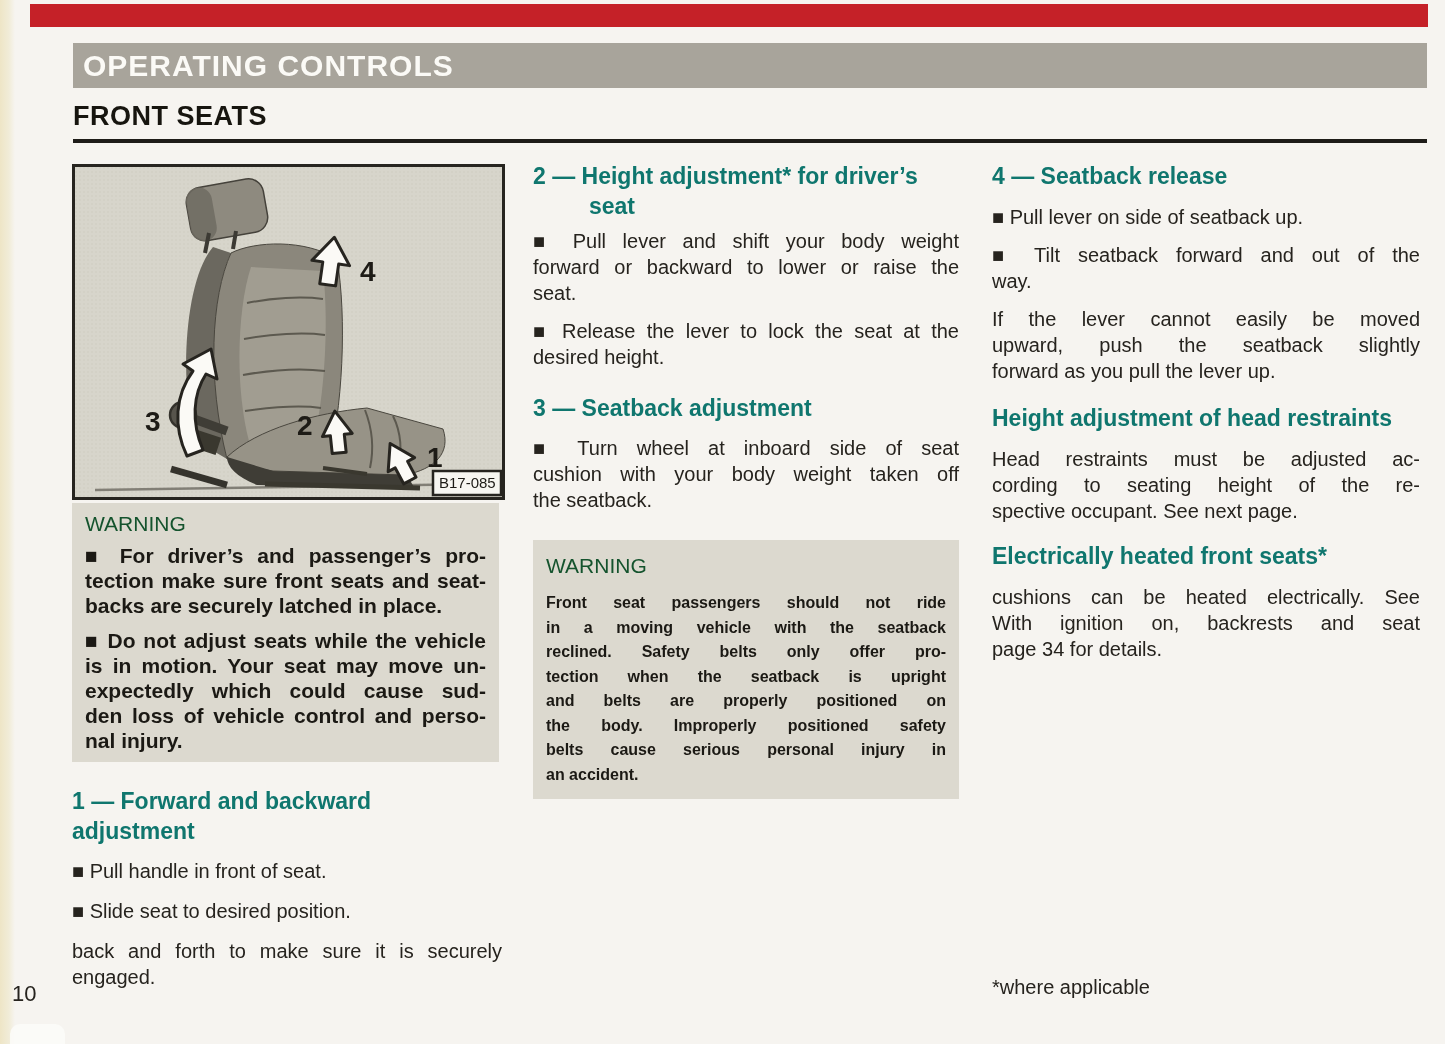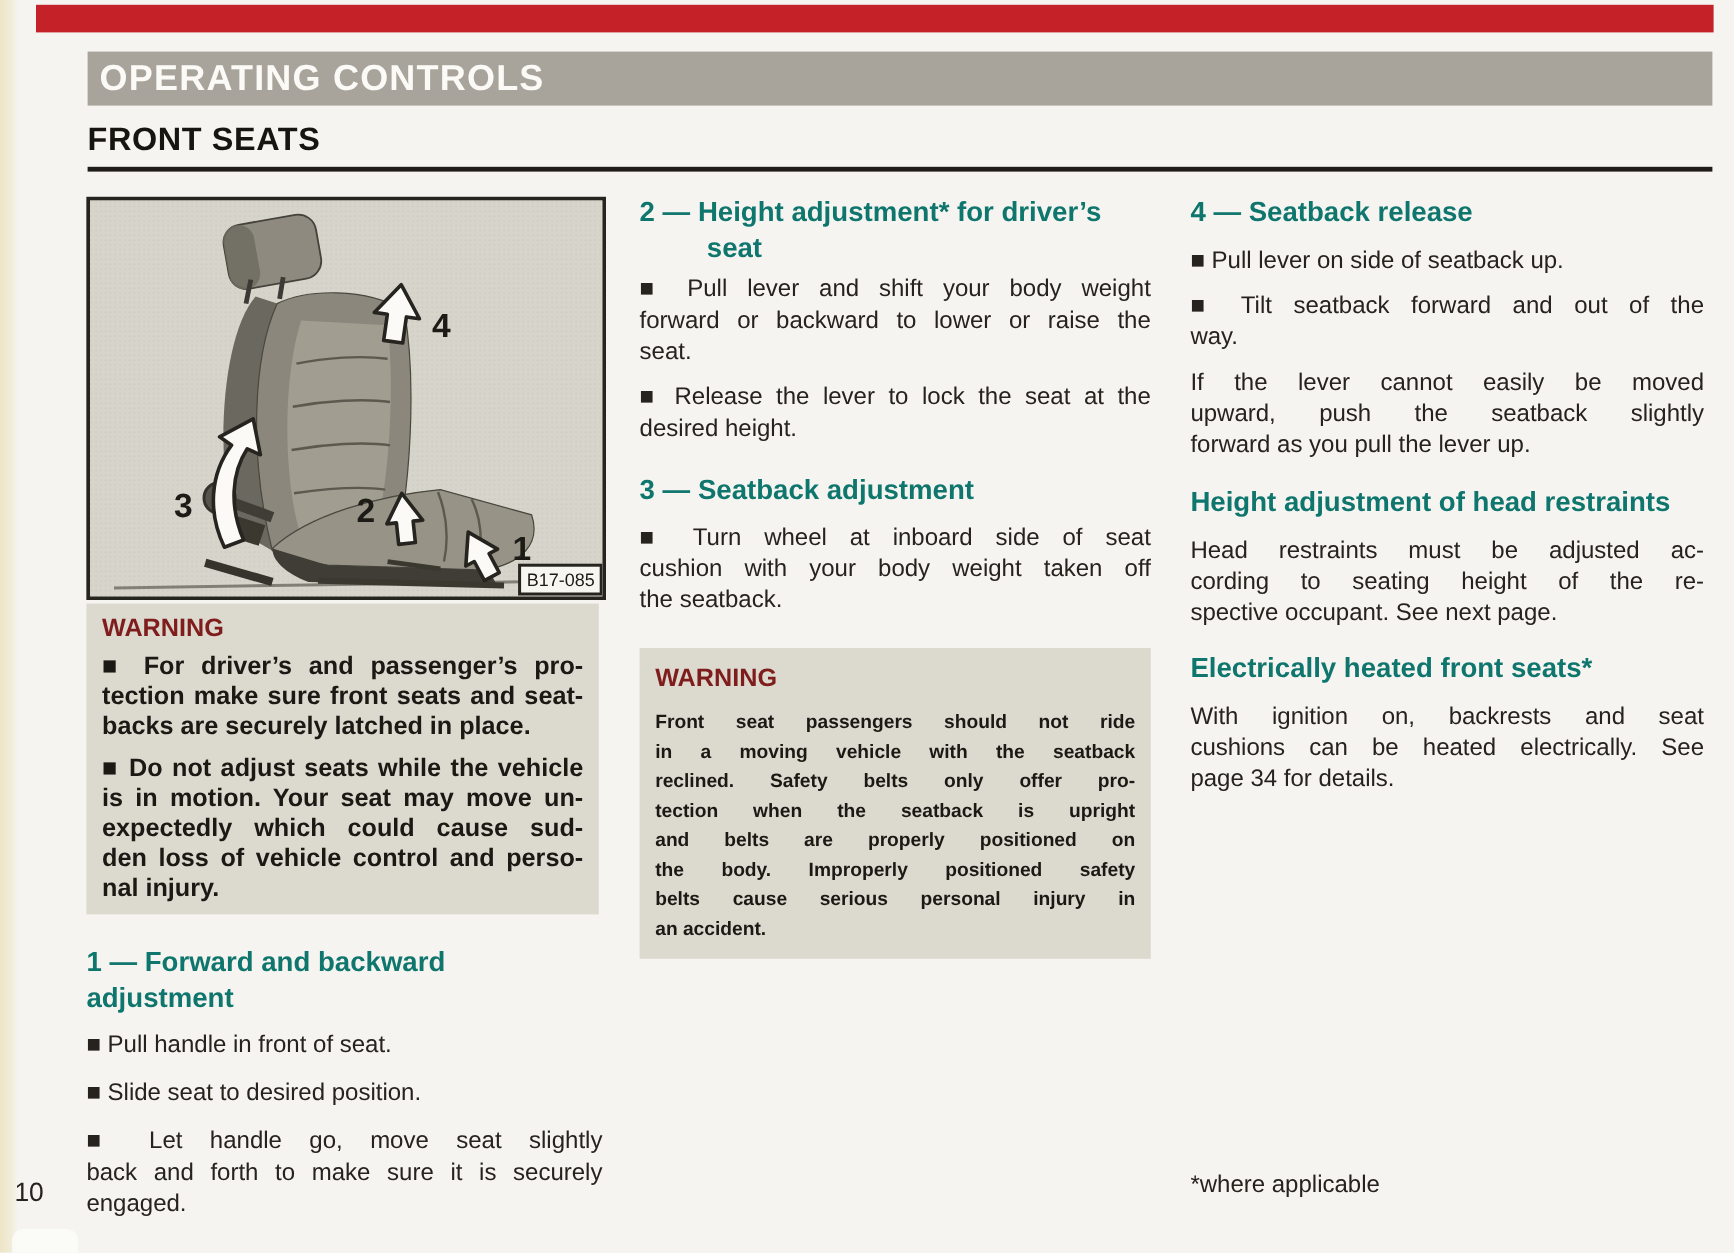--- a/index.html
+++ b/index.html
@@ -42,21 +42,21 @@
   .just .jl:last-child { text-align-last:left; }
   .plain .jl { text-align:left; }
   .hang .jl + .jl { padding-left:56px; }
   .h-section { font-size:23px; font-weight:bold; line-height:30px; color:#0f766e; }
   .h-section .jl { white-space:nowrap; }
 
   .bullets .bullet { margin-bottom:14px; }
   .bullets .bullet:last-child { margin-bottom:0; }
 
   .warning-box { background:#dcd9cf; padding:9px 13px 9px; }
-  .warning-box .w-title { font-size:21px; font-weight:bold; color:#7f1d1d; margin-bottom:7px; }
+  .warning-box .w-title { font-size:21px; font-weight:normal; color:#14532d; margin-bottom:7px; }
   .warning-box .w-item { font-size:21px; font-weight:bold; line-height:25px; color:#1b1914; margin-bottom:10px; }
   .warning-box .w-item:last-child { margin-bottom:0; }
   .warning-box.mid { padding:14px 13px 12px; }
   .warning-box.mid .w-title { margin-bottom:13px; }
   .warning-box.mid .w-body { font-size:16px; font-weight:bold; line-height:24.5px; color:#1b1914;margin-top:12px; }
 
   .footnote { font-size:20px; color:#26231e; }
   .page-number { font-size:22px; color:#26231e; }
 </style>
 </head>
@@ -157,21 +157,20 @@
     </div>
 
   <div class="abs bullets" style="left:72px; top:858px; width:430px;">
     <div class="bullet body just">
         <div class="jl">■ Pull handle in front of seat.</div>
       </div>
     <div class="bullet body just">
         <div class="jl">■ Slide seat to desired position.</div>
       </div>
     <div class="bullet body just">
-        <div class="jl">■ Let handle go, move seat slightly</div>
         <div class="jl">back and forth to make sure it is securely</div>
         <div class="jl">engaged.</div>
       </div>
   </div>
 
   <div class="abs page-number" style="left:12px; top:981px;">10</div>
 
   <div class="abs h-section plain hang" style="left:533px; top:161px; width:430px;">
       <div class="jl">2 — Height adjustment* for driver’s</div>
       <div class="jl">seat</div>
@@ -226,21 +225,21 @@
 
   <div class="abs h-section" style="left:992px; top:403px; width:436px;">Height adjustment of head restraints</div>
   <div class="abs body just" style="left:992px; top:446px; width:428px;">
       <div class="jl">Head restraints must be adjusted ac-</div>
       <div class="jl">cording to seating height of the re-</div>
       <div class="jl">spective occupant. See next page.</div>
     </div>
 
   <div class="abs h-section" style="left:992px; top:541px; width:436px;">Electrically heated front seats*</div>
   <div class="abs body just" style="left:992px; top:584px; width:428px;">
+      <div class="jl">cushions can be heated electrically. See</div>
       <div class="jl">With ignition on, backrests and seat</div>
-      <div class="jl">cushions can be heated electrically. See</div>
       <div class="jl">page 34 for details.</div>
     </div>
 
   <div class="abs footnote" style="left:992px; top:976px;">*where applicable</div>
 
   <div class="abs corner-curl"></div>
 </div>
 
 </body></html>

